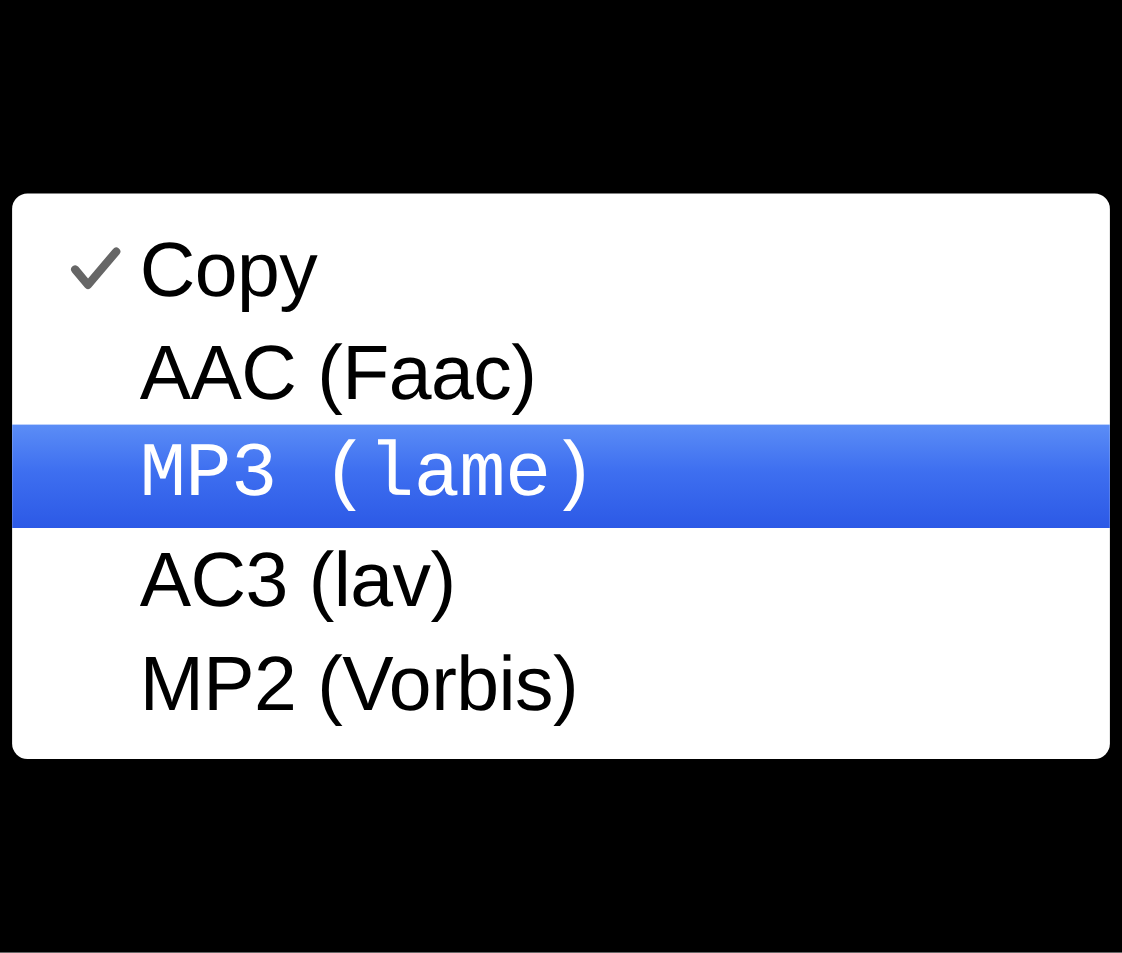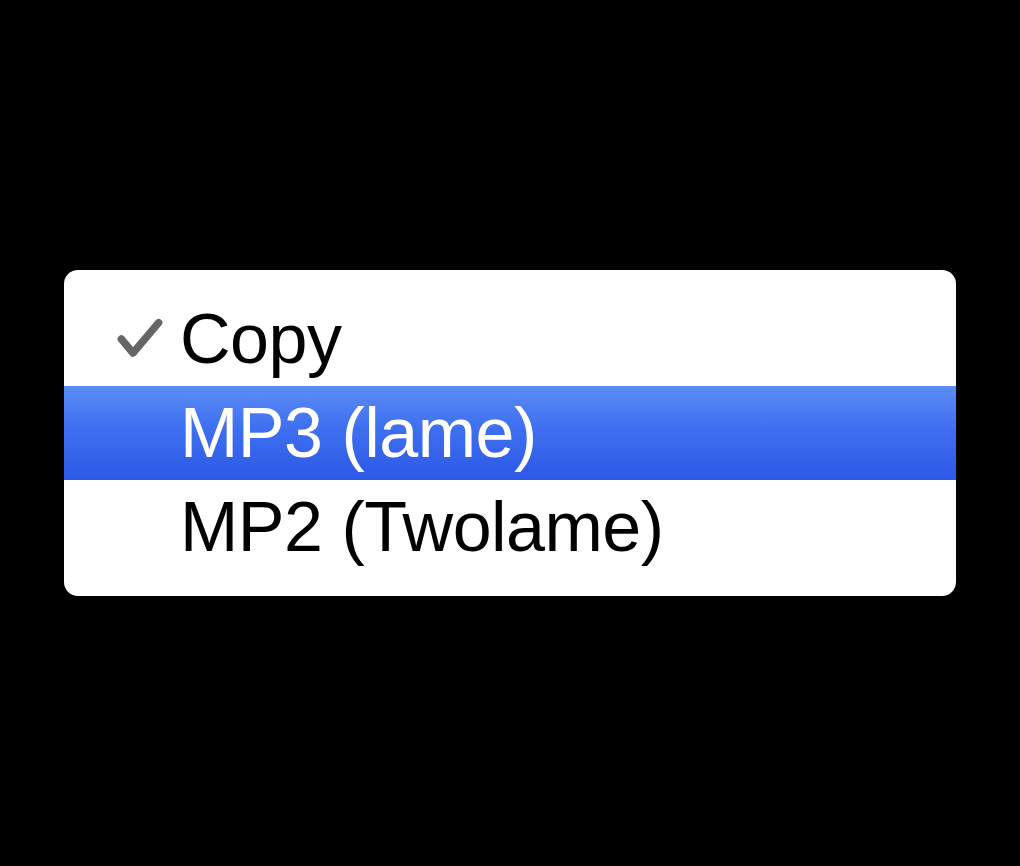--- a/index.html
+++ b/index.html
@@ -13,38 +13,39 @@
       background: #000;
       display: flex;
       align-items: center;
       justify-content: center;
       font-family: "Lucida Grande", "Helvetica Neue", Arial, sans-serif;
     }
     .dropdown-menu {
       background: #fff;
       border-radius: 14px;
       box-shadow: 0 10px 30px rgba(0,0,0,0.45);
-      width: 892px;
+      width: 998px;
       padding: 22px 0;
       overflow: hidden;
     }
     .menu-item {
       display: flex;
       align-items: center;
       height: 94px;
       padding: 0 30px 0 36px;
       font-size: 70px;
       line-height: 1;
       color: #000;
       letter-spacing: -0.5px;
       white-space: nowrap;
     }
     .menu-item.highlighted {
       background: linear-gradient(to bottom, #5b8df6 0%, #3e6ff0 45%, #2c59e6 100%);
       color: #fff;
+      font-family: Liberation Mono, monospace;
     }
     .check-col {
       width: 80px;
       display: flex;
       align-items: center;
       justify-content: center;
       flex-shrink: 0;
     }
     .check-icon svg {
       width: 56px;
@@ -64,28 +65,36 @@
     <span class="check-col">
       <span class="check-icon">
         <svg viewBox="0 0 24 24">
             <path d="M4 12 L9 18 L20 5" fill="none" stroke="#666" stroke-width="3.2" stroke-linecap="round" stroke-linejoin="round"></path>
           </svg>
       </span>
     </span>
     <span class="label">Copy</span>
   </div>
 
+  <div class="menu-item">
+    <span class="check-col"></span>
+    <span class="label">AAC (Faac)</span>
+  </div>
 
   <div class="menu-item highlighted">
     <span class="check-col"></span>
     <span class="label">MP3 (lame)</span>
   </div>
 
+  <div class="menu-item">
+    <span class="check-col"></span>
+    <span class="label">AC3 (lav)</span>
+  </div>
 
 
 
   <div class="menu-item">
     <span class="check-col"></span>
-    <span class="label">MP2 (Twolame)</span>
+    <span class="label">MP2 (Vorbis)</span>
   </div>
 
 
 </div>
 
 </body></html>

